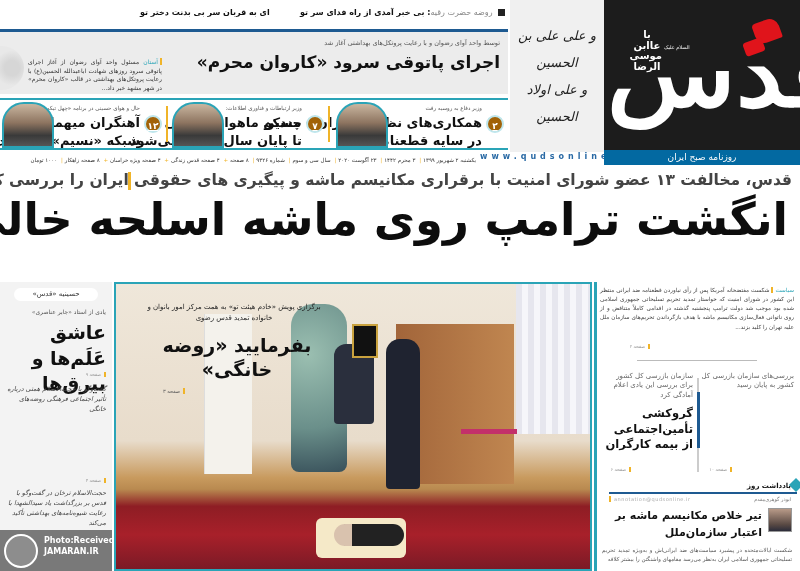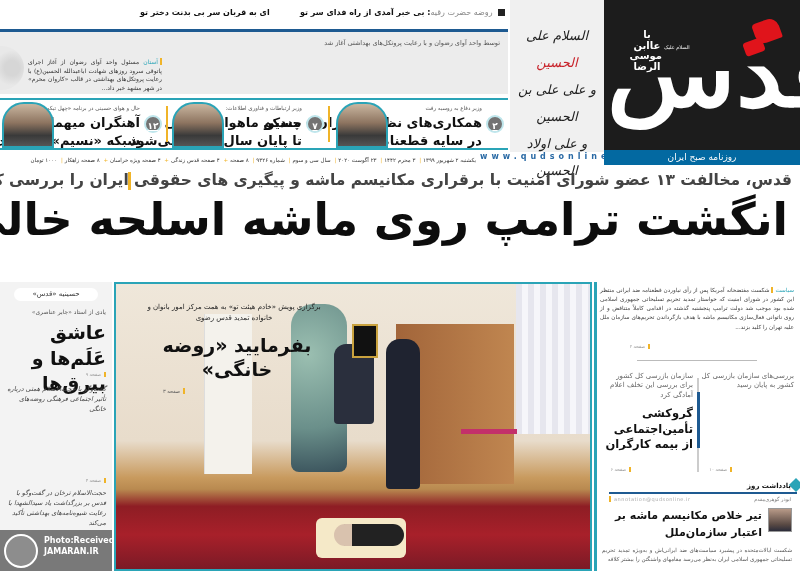--- a/index.html
+++ b/index.html
@@ -32,21 +32,21 @@
   .top-story { left: 0; top: 32px; width: 508px; height: 62px; background: #ececec; }
   .ts-kicker { position: absolute; right: 8px; top: 7px; font-size: 6.5px; color: #555; }
   .ts-title { position: absolute; right: 8px; top: 20px; font-size: 17px; font-weight: bold; color: #111; white-space: nowrap; }
   .ts-summary { position: absolute; left: 28px; top: 26px; width: 134px; font-size: 6px; line-height: 1.45; color: #333; text-align: justify; }
   .ts-summary .tag { color: #2aa4b7; border-right: 2px solid #f0b429; padding-right: 2px; }
   .ts-ornament { position: absolute; left: 0; top: 14px; width: 24px; height: 44px; background: radial-gradient(circle, #d6d6d6 30%, #e8e8e8 70%); border-radius: 0 30px 30px 0; }
 
   
   .teasers { left: 0; top: 98px; width: 508px; height: 52px; border-top: 2px solid #2aa4b7; border-bottom: 2px solid #2aa4b7; background: #fff; }
   .teaser { position: absolute; top: 0; height: 48px; }
-  .teaser .num { position: absolute; top: 15px; width: 18px; height: 18px; border-radius: 50%; background: #737373; color: #fff; font-size: 9px; font-weight: bold; text-align: center; line-height: 18px; border: 2px solid #bfe6ec; text-decoration: underline; }
+  .teaser .num { position: absolute; top: 15px; width: 18px; height: 18px; border-radius: 50%; background: #a16207; color: #fff; font-size: 9px; font-weight: bold; text-align: center; line-height: 18px; border: 2px solid #bfe6ec; text-decoration: underline; }
   .teaser .kick { position: absolute; top: 5px; font-size: 5.5px; color: #555; white-space: nowrap; }
   .teaser .head { position: absolute; top: 14px; font-size: 13px; font-weight: bold; line-height: 1.35; white-space: nowrap; text-align: right; }
   .teaser .photo { position: absolute; top: 2px; width: 52px; height: 46px; background: linear-gradient(180deg,#c9b6a0 0%,#8d7460 45%,#3a3a3a 75%,#555 100%); border-radius: 22px 22px 0 0; }
   .teaser .bar { position: absolute; top: 6px; width: 2px; height: 36px; background: #f0b429; }
 
   .dateline { left: 0; top: 154px; width: 480px; height: 12px; font-size: 5.5px; color: #333; white-space: nowrap; overflow: hidden; line-height: 12px; text-align: right; padding-right: 4px; }
   .dateline span.sep { color: #f0b429; margin: 0 2px; }
 
   
   .sup { left: 120px; top: 171px; width: 680px; font-size: 15.5px; font-weight: bold; color: #444; white-space: nowrap; text-align: right; padding-right: 8px; }
@@ -111,20 +111,21 @@
 <div class="abs poem" style="left:300px;top:8px;">
   <span class="icon"></span>
   <span class="muted">روضه حضرت رقیه</span>:
   <span>بی خبر آمدی از راه فدای سر تو</span>
 </div>
 <div class="abs poem" style="left:140px;top:8px;">ای به قربان سر بی بدنت دختر تو</div>
 <div class="abs blue-rule"></div>
 
 <div class="abs top-story">
   <div class="ts-kicker">توسط واحد آوای رضوان و با رعایت پروتکل‌های بهداشتی آغاز شد</div>
+  <div class="ts-title">اجرای پاتوقی سرود «کاروان محرم»</div>
   <div class="ts-ornament"></div>
   <div class="ts-summary">
     <span class="tag">آستان</span>
     <span>مسئول واحد آوای رضوان از آغاز اجرای پاتوقی سرود روزهای شهادت اباعبدالله الحسین(ع) با رعایت پروتکل‌های بهداشتی در قالب «کاروان محرم» در شهر مشهد خبر داد...</span>
   </div>
 </div>
 
 <div class="abs teasers">
   <div class="teaser" style="left:330px;width:178px;">
     <div class="num" style="right:4px;">۲</div>
@@ -164,21 +165,20 @@
   <span>سال سی و سوم</span><span class="sep">|</span>
   <span>شماره ۹۳۲۶</span><span class="sep">|</span>
   <span>۸ صفحه</span><span class="sep">+</span>
   <span>۴ صفحه قدس زندگی</span><span class="sep">+</span>
   <span>۴ صفحه ویژه خراسان</span><span class="sep">+</span>
   <span>۸ صفحه زاهکار</span><span class="sep">|</span>
   <span>۱۰۰۰ تومان</span>
 </div>
 
 <div class="abs calli">
-  <div><span>السلام علی <span class="red">الحسین</span></span></div>
   <div>و علی علی بن الحسین</div>
   <div>و علی اولاد الحسین</div>
 </div>
 <div class="abs url">www.qudsonline.ir</div>
 
 <div class="abs logo-box">
   <div class="logo-word">قدس</div>
   <div class="logo-red"></div>
   <div class="logo-red2"></div>
   <div class="logo-tag">با عاابن موسی الرضا</div>
@@ -228,21 +228,21 @@
   <div class="rc-ref">صفحه ۲</div>
   <div class="rc-rule"></div>
 
   <div class="rc-card" style="right:6px;">
     <div class="kick">بررسی‌های سازمان بازرسی کل کشور به پایان رسید</div>
     <div class="ref">صفحه ۱۰</div>
   </div>
   <div class="rc-divider"></div>
   <div class="rc-divider-blue"></div>
   <div class="rc-card" style="left:4px;width:92px;">
-    <div class="kick">سازمان بازرسی کل کشور برای بررسی این تخلف اعلام آمادگی کرد</div>
+    <div class="kick">سازمان بازرسی کل کشور برای بررسی این یادی اعلام آمادگی کرد</div>
     <div class="head">گروکشی تأمین‌اجتماعی از بیمه کارگران</div>
     <div class="ref">صفحه ۶</div>
   </div>
 
   <div class="note-head">
     <div class="diamond"></div>
     <div class="t">یادداشت روز</div>
   </div>
   <div class="note-meta">
     <span class="author">ابوذر گوهری‌مقدم</span>

